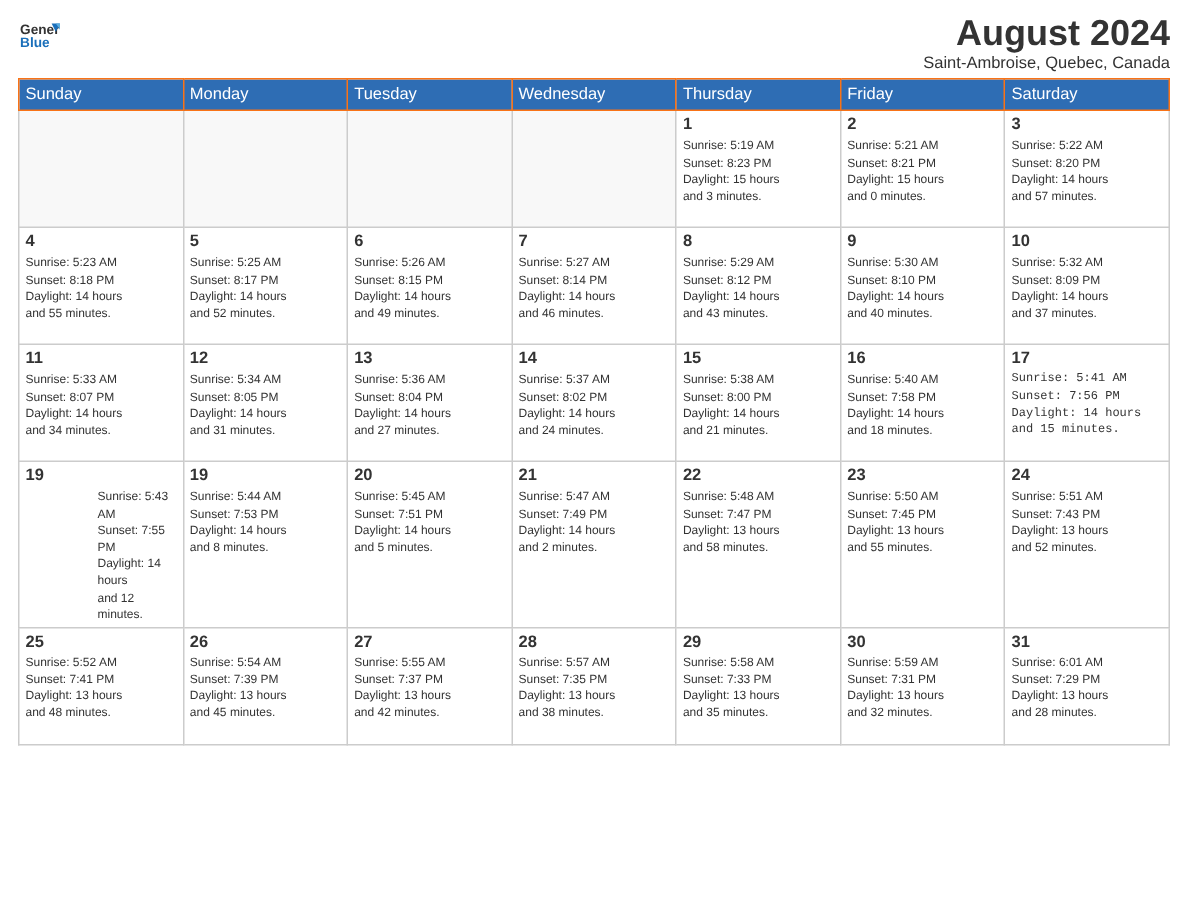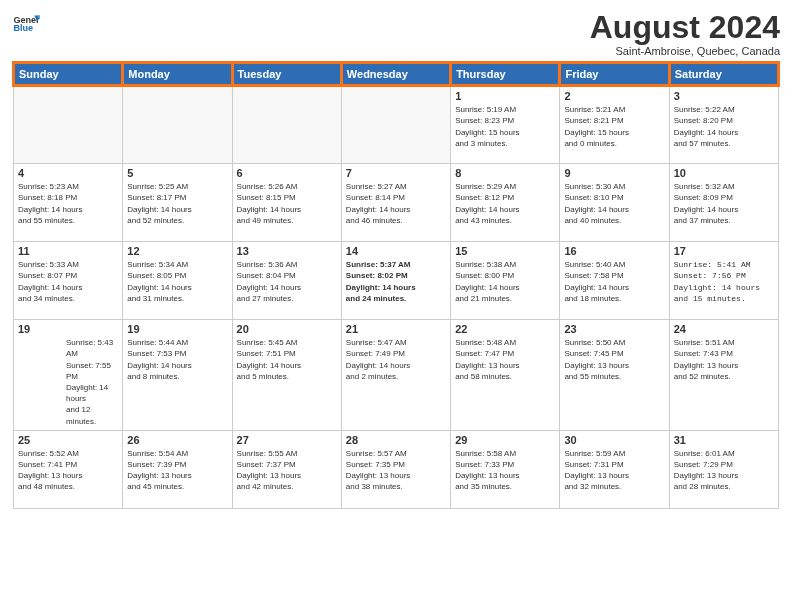--- a/index.html
+++ b/index.html
@@ -26,42 +26,42 @@
       gap: 4px;
     }
     .logo-icon {
       width: 28px;
       height: 28px;
     }
     .title-section {
       text-align: right;
     }
     .month-title {
-      font-size: 32px;
+      font-size: 24px;
       font-weight: bold;
       color: #333;
       line-height: 1.1;
     }
     .subtitle {
       font-size: 11px;
       color: #333;
     }
     table {
       width: 100%;
       border-collapse: collapse;
       table-layout: fixed;
     }
     th {
       background-color: #2e6db4;
       color: #fff;
       font-size: 11px;
-      font-weight: bold;
+      font-weight: normal;
       padding: 4px 4px;
       text-align: left;
-      border: 3px solid #f97316;
+      border: 1px solid #f97316;
     }
     td {
       border: 1px solid #ccc;
       vertical-align: top;
       padding: 3px 4px;
       font-size: 8.5px;
       color: #333;
       height: 78px;
       background: #fff;
     }
@@ -208,21 +208,21 @@
           </td>
           <td>
             <span class="day-number">13</span>
             <div class="day-info" style="white-space: pre-line;">Sunrise: 5:36 AM
 Sunset: 8:04 PM
 Daylight: 14 hours
 and 27 minutes.</div>
           </td>
           <td>
             <span class="day-number">14</span>
-            <div class="day-info" style="white-space: pre-line; font-weight: bold;">Sunrise: 5:37 AM
+            <div class="day-info" style="white-space: pre-line;">Sunrise: 5:37 AM
 Sunset: 8:02 PM
 Daylight: 14 hours
 and 24 minutes.</div>
           </td>
           <td>
             <span class="day-number">15</span>
             <div class="day-info" style="white-space: pre-line;">Sunrise: 5:38 AM
 Sunset: 8:00 PM
 Daylight: 14 hours
 and 21 minutes.</div>

